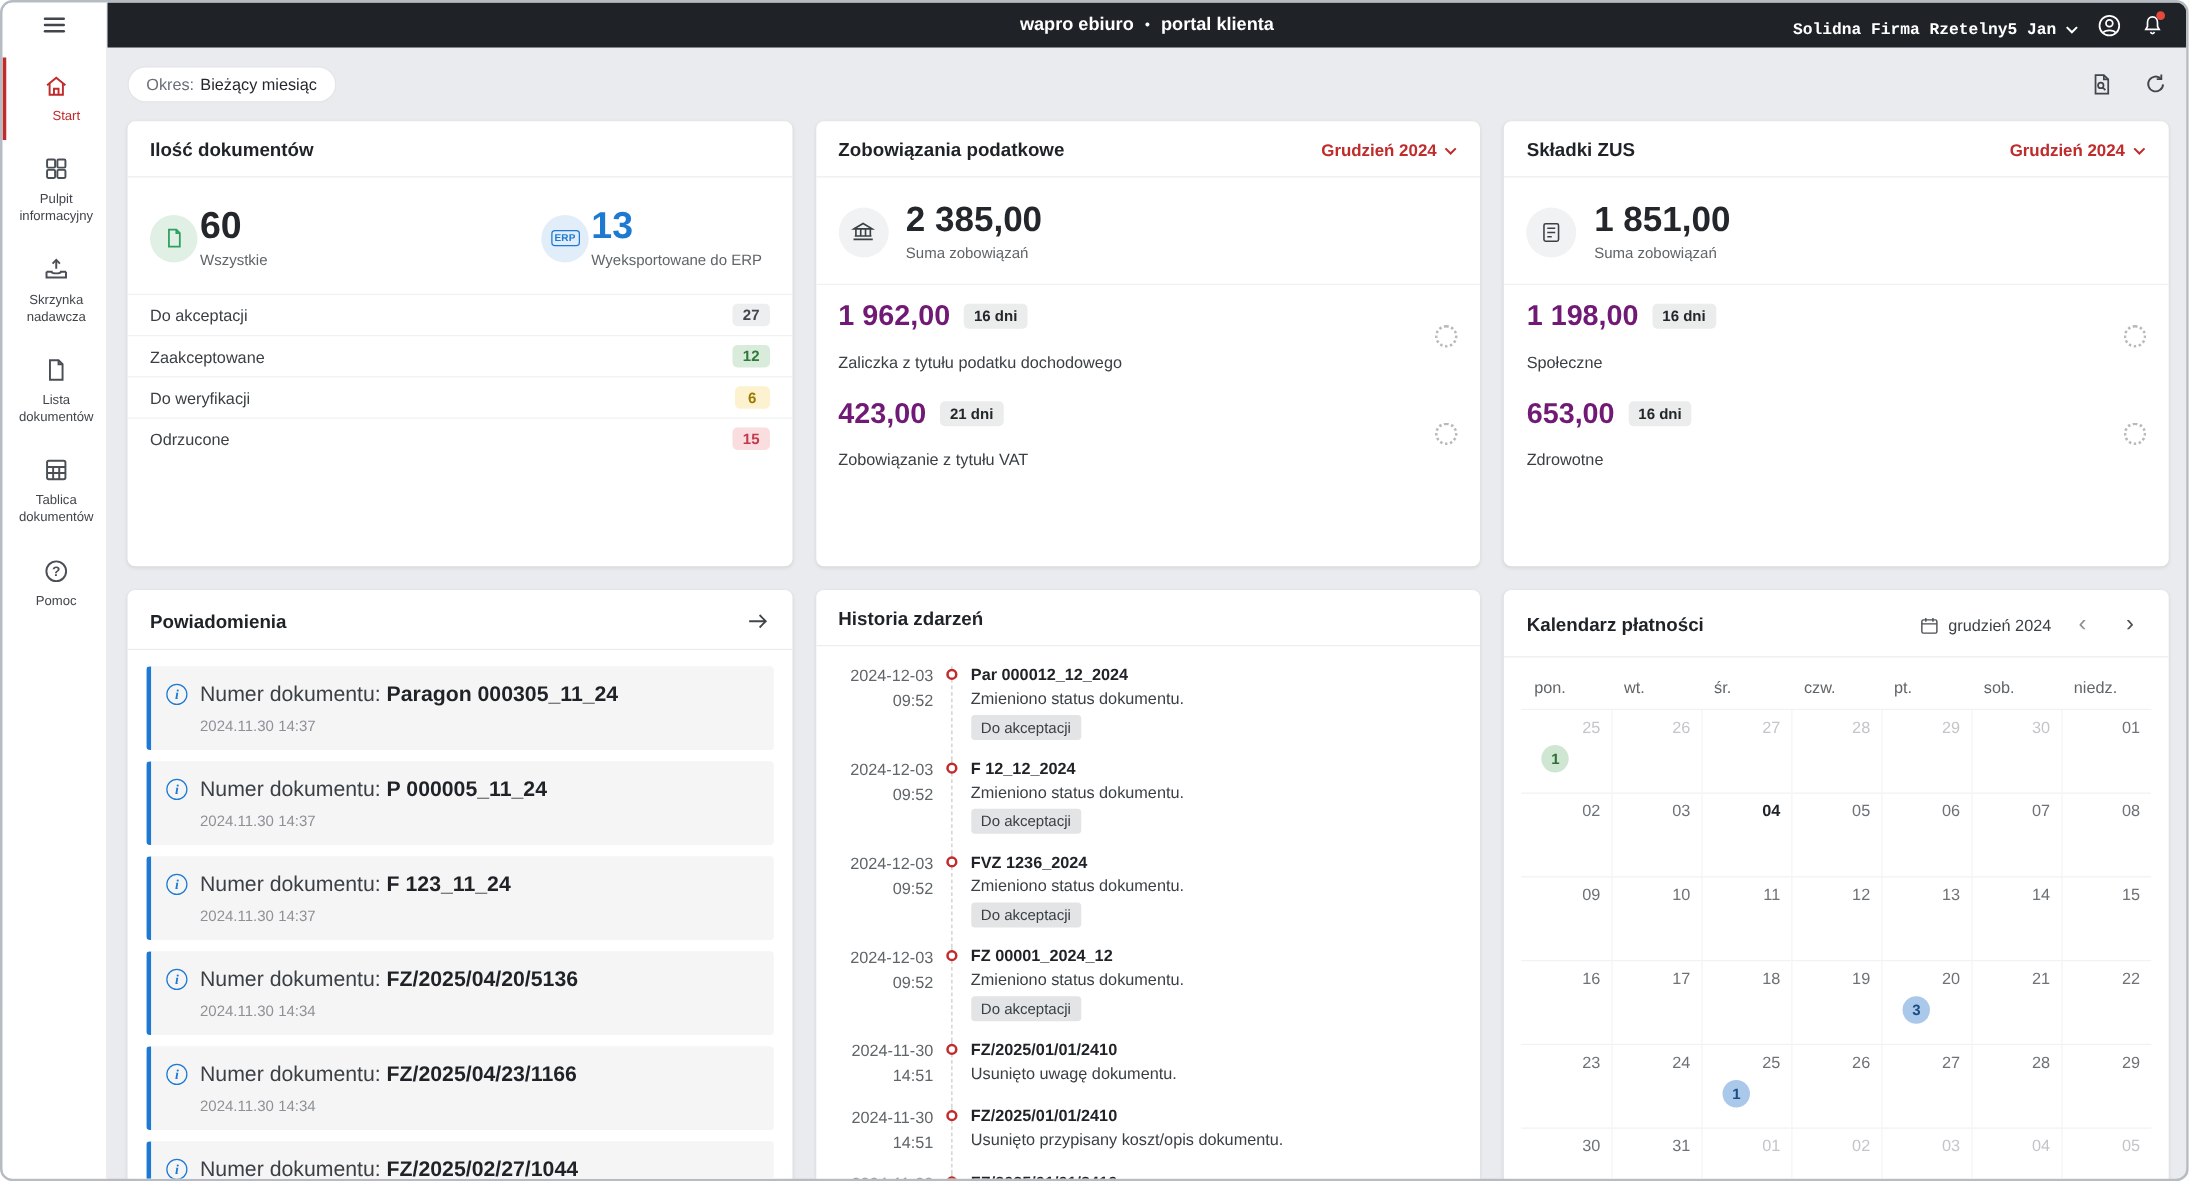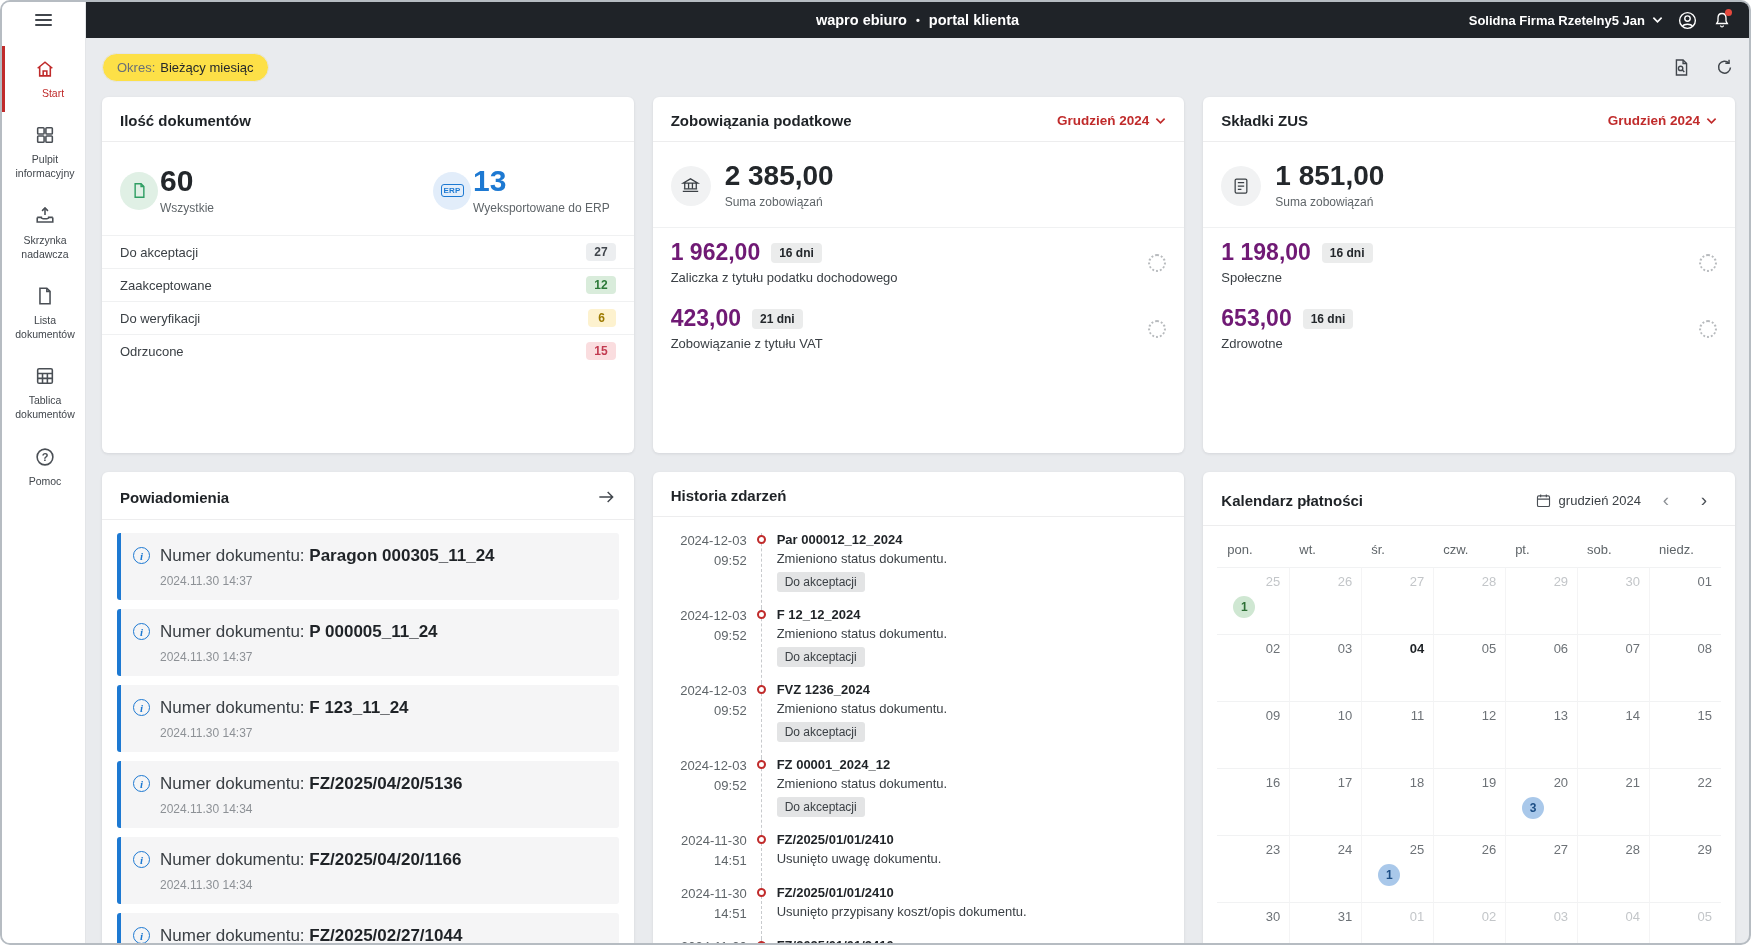--- a/index.html
+++ b/index.html
@@ -14,28 +14,28 @@
 .nav-item{display:flex;flex-direction:column;align-items:center;gap:6px;padding:12px 3px;border-left:3px solid transparent;cursor:pointer;color:#4a4f55;}
 .nav-label{font-size:10.5px;line-height:1.35;text-align:center;color:#41464c;}
 .nav-item.active{border-left-color:#c02b2b;color:#c02b2b;}
 .nav-item.active .nav-label{color:#c02b2b;margin-left:16px;}
 .nav-icon{width:22px;height:22px;}
 
 .main{flex:1;display:flex;flex-direction:column;min-width:0;}
 .topbar{height:36px;background:#1f2328;color:#fff;display:flex;align-items:center;padding:0 16px;position:relative;flex-shrink:0;}
 .topbar-title{position:absolute;left:50%;transform:translateX(-50%);display:flex;align-items:center;gap:9px;font-size:14.5px;font-weight:700;}
 .topbar-title .sep{font-size:11px;}
-.topbar-right{margin-left:auto;display:flex;align-items:center;gap:13px;}
+.topbar-right{margin-left:auto;display:flex;align-items:flex-end;gap:13px;font-family:Liberation Mono, monospace;}
 .user-menu{display:flex;align-items:center;gap:7px;font-size:13px;font-weight:700;cursor:pointer;}
 .icon-btn{width:22px;height:22px;color:#fff;cursor:pointer;position:relative;display:flex;align-items:center;justify-content:center;}
 .bell-dot{position:absolute;top:0;right:1px;width:7px;height:7px;border-radius:50%;background:#e5483d;}
 
 .content{flex:1;padding:15px 14px 0 16px;overflow:hidden;}
 .toolbar-row{display:flex;align-items:center;margin-bottom:15px;}
-.chip{display:flex;gap:5px;align-items:center;background:#fde047;border:1px solid #e3e5e8;border-radius:16px;padding:6px 14px;font-size:13px;cursor:pointer;}
+.chip{display:flex;gap:5px;align-items:center;background:#ffffff;border:1px solid #e3e5e8;border-radius:16px;padding:6px 14px;font-size:13px;cursor:pointer;}
 .chip-label{color:#6a7076;}
 .chip-value{color:#23272b;}
 .toolbar-icons{margin-left:auto;display:flex;align-items:center;gap:22px;color:#41464c;}
 .toolbar-icons svg{width:21px;height:21px;cursor:pointer;}
 .grid{display:grid;grid-template-columns:1fr 1fr 1fr;gap:19px;}
 .card{background:#fff;border-radius:6px;box-shadow:0 1px 3px rgba(25,30,40,.10);}
 .row1 .card{height:356px;}
 .row2{margin-top:19px;}
 .row2 .card{height:512px;overflow:hidden;}
 .card-header{display:flex;align-items:center;padding:15px 18px 12px;border-bottom:1px solid #ededee;}
@@ -61,21 +61,21 @@
 .count-badge.red{background:#fadddf;color:#c23a50;}
 
 .total-row{display:flex;align-items:center;gap:14px;padding:20px 18px 18px;border-bottom:1px solid #f0f1f2;}
 .total-ic{width:40px;height:40px;border-radius:50%;background:#f1f2f3;color:#3b4045;display:flex;align-items:center;justify-content:center;flex-shrink:0;}
 .total-val{font-size:28px;font-weight:700;color:#23272b;line-height:1;}
 .total-label{font-size:12px;color:#5f6569;margin-top:5px;}
 .ob-row{display:flex;align-items:center;justify-content:space-between;padding:13px 18px 9px;}
 .ob-amount-line{display:flex;align-items:center;gap:11px;}
 .ob-amount{font-size:23px;font-weight:700;color:#701a75;line-height:1;}
 .due-badge{background:#ebecec;color:#23272b;font-size:12px;font-weight:700;padding:3px 8px;border-radius:4px;}
-.ob-label{font-size:13px;color:#3b4045;margin-top:6px;}
+.ob-label{font-size:13px;color:#3b4045;margin-top:18px;}
 .status-circle{width:18px;height:18px;border:2px dotted #b7babd;border-radius:50%;flex-shrink:0;}
 
 .notif-list{padding:13px 15px;display:flex;flex-direction:column;gap:9px;}
 .notif-item{background:#f5f5f6;border-left:4px solid #1d79d2;border-radius:3px;padding:13px 12px 12px;display:flex;gap:10px;align-items:flex-start;cursor:pointer;}
 .info-icon{width:17px;height:17px;border:1.5px solid #1d79d2;border-radius:50%;color:#1d79d2;font-size:11px;font-weight:700;display:flex;align-items:center;justify-content:center;flex-shrink:0;margin-top:1px;font-family:"Liberation Serif",serif;font-style:italic;}
 .notif-line1{font-size:17px;color:#3b4045;}
 .notif-number{font-weight:700;color:#1f2327;}
 .notif-date{font-size:12px;color:#8d9196;margin-top:8px;}
 .arrow-btn{color:#41464c;cursor:pointer;display:flex;align-items:center;}
 
@@ -420,21 +420,21 @@
         <span class="notif-number">FZ/2025/04/20/5136</span>
       </span>
       <span class="notif-date" style="display:block">2024.11.30 14:34</span>
     </span>
   </div>
               <div class="notif-item">
     <span class="info-icon">i</span>
     <span class="notif-body">
       <span class="notif-line1" style="display:block">
         <span class="notif-label">Numer dokumentu: </span>
-        <span class="notif-number">FZ/2025/04/20/1166</span>
+        <span class="notif-number">FZ/2025/04/23/1166</span>
       </span>
       <span class="notif-date" style="display:block">2024.11.30 14:34</span>
     </span>
   </div>
               <div class="notif-item">
     <span class="info-icon">i</span>
     <span class="notif-body">
       <span class="notif-line1" style="display:block">
         <span class="notif-label">Numer dokumentu: </span>
         <span class="notif-number">FZ/2025/02/27/1044</span>

